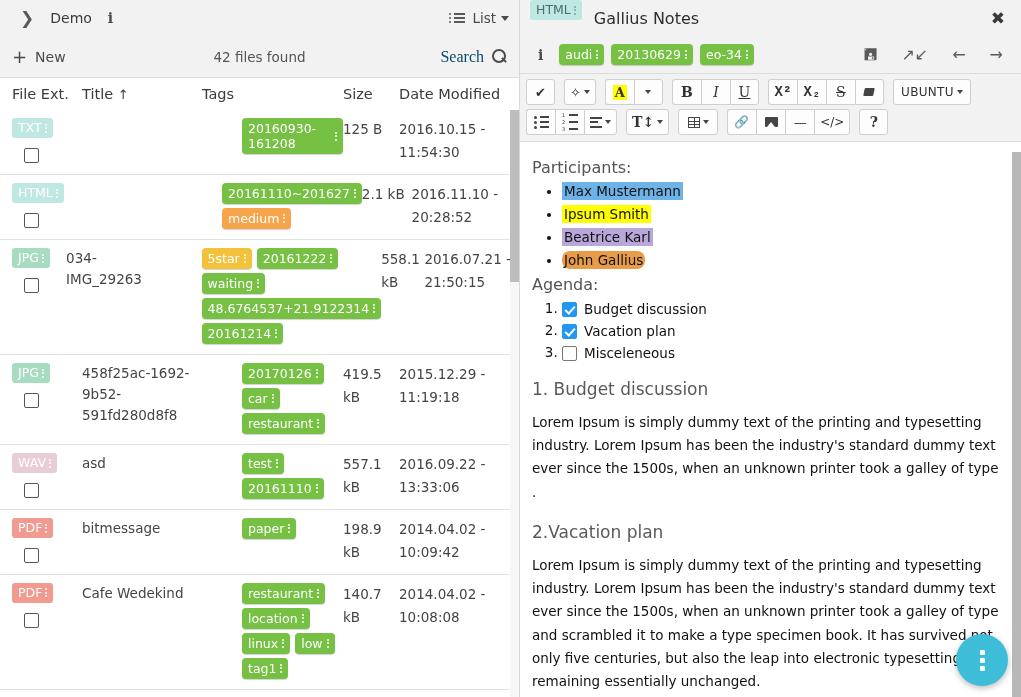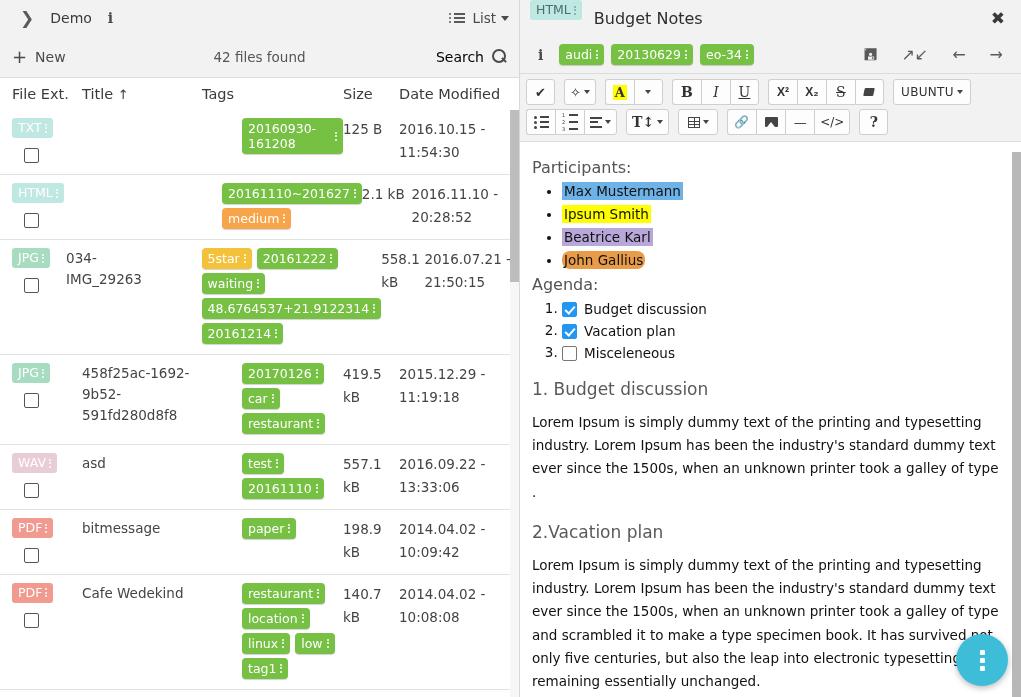--- a/index.html
+++ b/index.html
@@ -49,21 +49,21 @@
     flex: 0 0 42px; border-bottom: 1px solid #dcdcdc;
     position: relative;
   }
   .plus-sign { font-size: 18px; color: #4a4a4a; margin-right: 8px; line-height: 1; }
   .new-label { font-size: 14px; color: #4a4a4a; }
   .files-found {
     position: absolute; left: 0; right: 0; text-align: center;
     font-size: 13.5px; color: #555; pointer-events: none;
   }
   .search-wrap { margin-left: auto; display: flex; align-items: center; gap: 8px; z-index: 2; }
-  .search-label { font-size: 14px; color: #000000; }
+  .search-label { font-size: 16px; color: #0c4a6e; font-family: Liberation Serif, serif; }
   .search-icon { position: relative; width: 15px; height: 15px; }
   .search-icon::before {
     content: ''; position: absolute; left: 0; top: 0;
     width: 10px; height: 10px; border: 2px solid #4a4a4a; border-radius: 50%;
   }
   .search-icon::after {
     content: ''; position: absolute; left: 9px; top: 10px;
     width: 6px; height: 2px; background: #4a4a4a; transform: rotate(45deg);
   }
 
@@ -164,21 +164,21 @@
     border-right: 3.5px solid transparent; border-top: 4.5px solid #444;
   }
   .hl-A {
     background: #ffff00; padding: 0 2px; font-weight: bold;
     font-family: "DejaVu Serif", serif; font-size: 13px;
   }
   .ser-b { font-family: "DejaVu Serif", serif; font-weight: bold; font-size: 14px; }
   .ser-i { font-family: "DejaVu Serif", serif; font-style: italic; font-size: 14px; }
   .ser-u { font-family: "DejaVu Serif", serif; text-decoration: underline; font-size: 14px; }
   .ser-s { font-family: "DejaVu Serif", serif; font-size: 14px; text-decoration: line-through; }
-  .sup-x { font-family: Liberation Sans, sans-serif; font-weight: bold; font-size: 12px; }
+  .sup-x { font-family: Liberation Mono, monospace; font-weight: bold; font-size: 14px; }
   .font-name { font-size: 12px; color: #333; letter-spacing: .3px; }
   .ulist, .olist { display: inline-flex; flex-direction: column; gap: 2px; }
   .ulist span, .olist span { display: flex; align-items: center; gap: 3px; }
   .ulist i { width: 3px; height: 3px; background: #444; border-radius: 50%; display: block; }
   .ulist b { width: 9px; height: 2px; background: #444; display: block; }
   .olist u { font-size: 5px; color: #444; width: 4px; text-decoration: none; line-height: 1; }
   .olist b { width: 9px; height: 2px; background: #444; display: block; }
   .align-ic { display: inline-flex; flex-direction: column; gap: 2.5px; }
   .align-ic b { height: 2px; background: #444; display: block; }
 
@@ -566,21 +566,21 @@
 
     <div class="rp-titlebar">
       <span class="ext-badge" style="background:#bfe8e3;color:#4a6e6a">
         <span>HTML</span>
         <span class="dots-v">
             <i style="background:#7aa3a0"></i>
             <i style="background:#7aa3a0"></i>
             <i style="background:#7aa3a0"></i>
           </span>
       </span>
-      <span class="rp-doc-title">Budget Notes</span>
+      <span class="rp-doc-title">Gallius Notes</span>
       <span class="close-x">✖</span>
     </div>
 
     <div class="rp-tagbar">
       <span class="info-i" style="margin-left:6px">i</span>
       <div id="note-tags" style="display:flex;gap:7px;margin-left:8px">
           <span class="tag">
             <span>audi</span>
             <span class="dots-v">
               <i></i>

